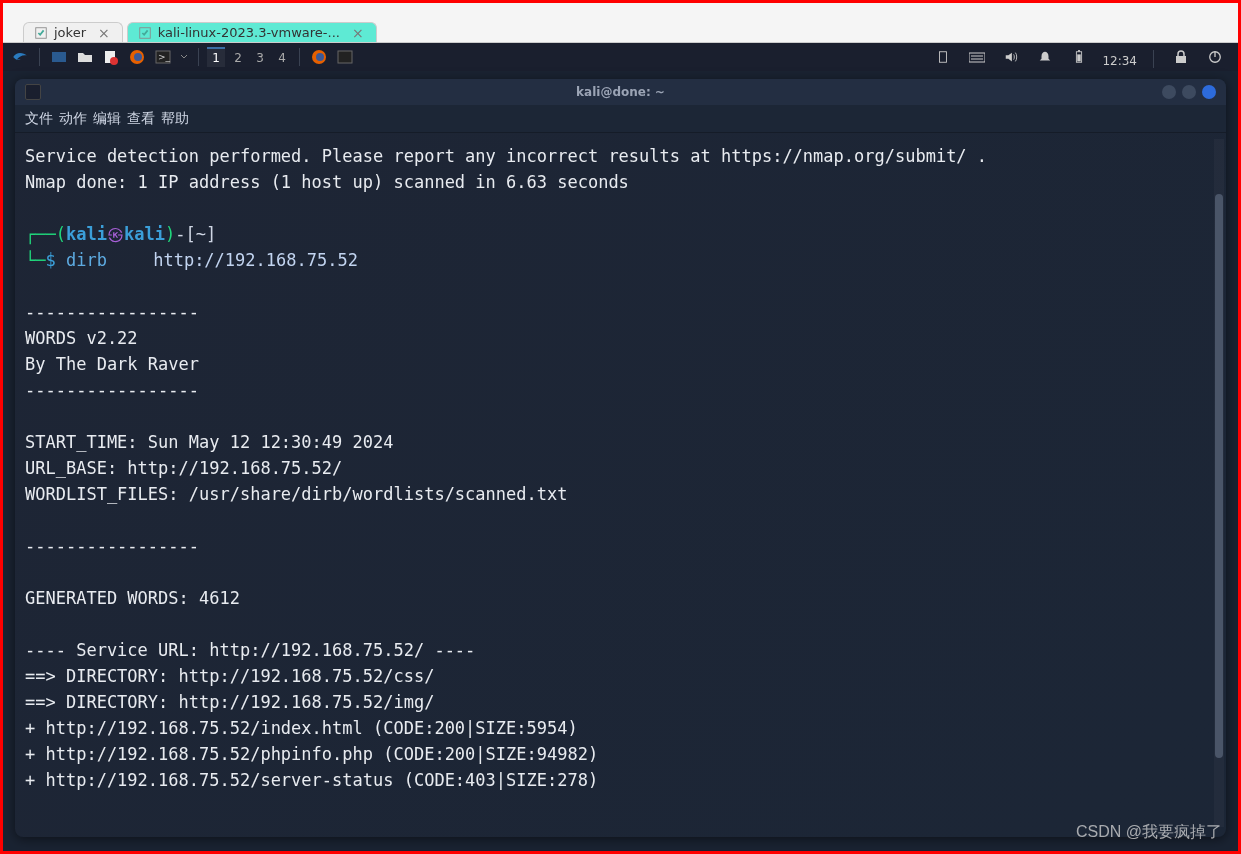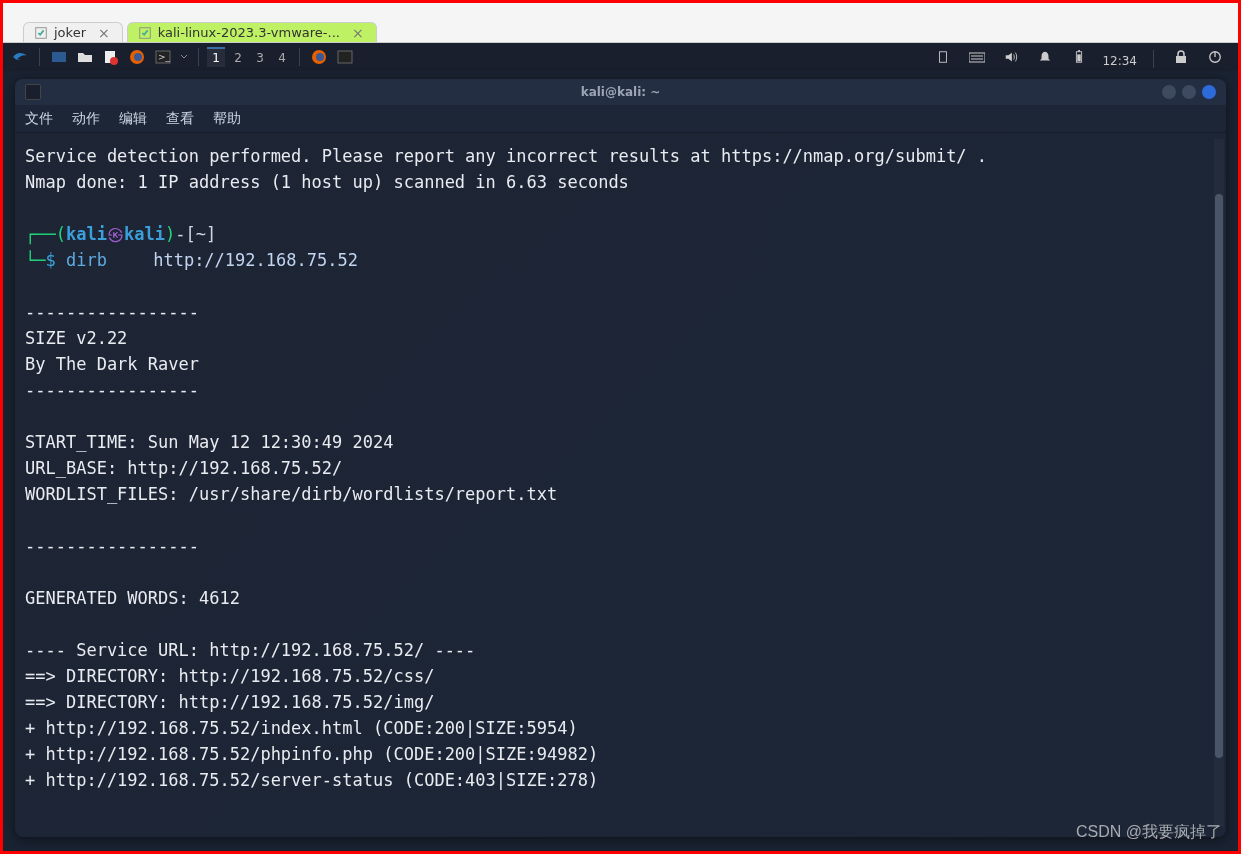--- a/index.html
+++ b/index.html
@@ -28,21 +28,21 @@
   border-bottom: none;
   border-radius: 6px 6px 0 0;
   margin-right: 4px;
   display: flex;
   align-items: center;
   gap: 6px;
   font-size: 13px;
   color: #333;
   cursor: pointer;
 }
-.outer-tab.active { background: #bef264; justify-content: center; }
+.outer-tab.active { background: #5eead4; justify-content: center; }
 .outer-tab .tab-icon { width: 14px; height: 14px; }
 .outer-tab .close-x { font-size: 14px; color: #777; margin-left: 6px; }
 .vm-area {
   height: calc(100% - 40px);
   background: #1a2332;
   position: relative;
 }
 .taskbar {
   height: 28px;
   background: #1a1f2e;
@@ -101,21 +101,21 @@
 .win-btn { width: 14px; height: 14px; border-radius: 50%; cursor: pointer; }
 .win-min { background: #3d4a5f; }
 .win-max { background: #3d4a5f; }
 .win-close { background: #2d6bdb; }
 .term-menubar {
   height: 28px;
   background: #1c2636;
   display: flex;
   align-items: center;
   padding: 0 10px;
-  gap: 19px;
+  gap: 6px;
   color: #cfd6e4;
   font-size: 14px;
   border-bottom: 1px solid #151c28;
 }
 .term-menubar span { cursor: pointer; }
 .term-body {
   flex: 1;
   padding: 10px 10px 8px 10px;
   font-family: "DejaVu Sans Mono", "Courier New", monospace;
   font-size: 17px;
@@ -292,48 +292,48 @@
             <circle cx="8" cy="8" r="6" fill="none" stroke="#ccc" stroke-width="1.5"></circle>
             <line x1="8" y1="2" x2="8" y2="8" stroke="#ccc" stroke-width="1.5"></line>
           </svg>
         </div>
     </div>
   </div>
 
   <div class="term-window">
     <div class="term-titlebar">
       <div class="term-title-icon"></div>
-      <span class="term-title-text">kali@kali: ~</span>
+      <span class="term-title-text">kali@done: ~</span>
       <div class="win-controls">
         <div class="win-btn win-min"></div>
         <div class="win-btn win-max"></div>
         <div class="win-btn win-close"></div>
       </div>
     </div>
     <div class="term-menubar">
       <span>文件</span>
       <span>动作</span>
       <span>编辑</span>
       <span>查看</span>
       <span>帮助</span>
     </div>
     <div class="term-body"><span>Service detection performed. Please report any incorrect results at https://nmap.org/submit/ .</span>
 <span>Nmap done: 1 IP address (1 host up) scanned in 6.63 seconds</span>
 
 <span class="prompt-paren">┌──</span><span class="prompt-paren">(</span><span class="prompt-user">kali</span><span class="skull">㉿</span><span class="prompt-host">kali</span><span class="prompt-paren">)</span><span class="prompt-sep">-</span><span class="prompt-bracket">[</span><span class="prompt-path">~</span><span class="prompt-bracket">]</span>
 <span class="prompt-paren">└─</span><span class="prompt-dollar">$</span> <span class="cmd-blue">dirb</span> <span class="cmd">http://192.168.75.52</span>
 
 <span>-----------------</span>
-<span>SIZE v2.22</span>
+<span>WORDS v2.22</span>
 <span>By The Dark Raver</span>
 <span>-----------------</span>
 
 <span>START_TIME: Sun May 12 12:30:49 2024</span>
 <span>URL_BASE: http://192.168.75.52/</span>
-<span>WORDLIST_FILES: /usr/share/dirb/wordlists/report.txt</span>
+<span>WORDLIST_FILES: /usr/share/dirb/wordlists/scanned.txt</span>
 
 <span>-----------------</span>
 
 <span>GENERATED WORDS: 4612</span>
 
 <span>---- Service URL: http://192.168.75.52/ ----</span>
 <span>==&gt; DIRECTORY: http://192.168.75.52/css/</span>
 <span>==&gt; DIRECTORY: http://192.168.75.52/img/</span>
 <span>+ http://192.168.75.52/index.html (CODE:200|SIZE:5954)</span>
 <span>+ http://192.168.75.52/phpinfo.php (CODE:200|SIZE:94982)</span>

